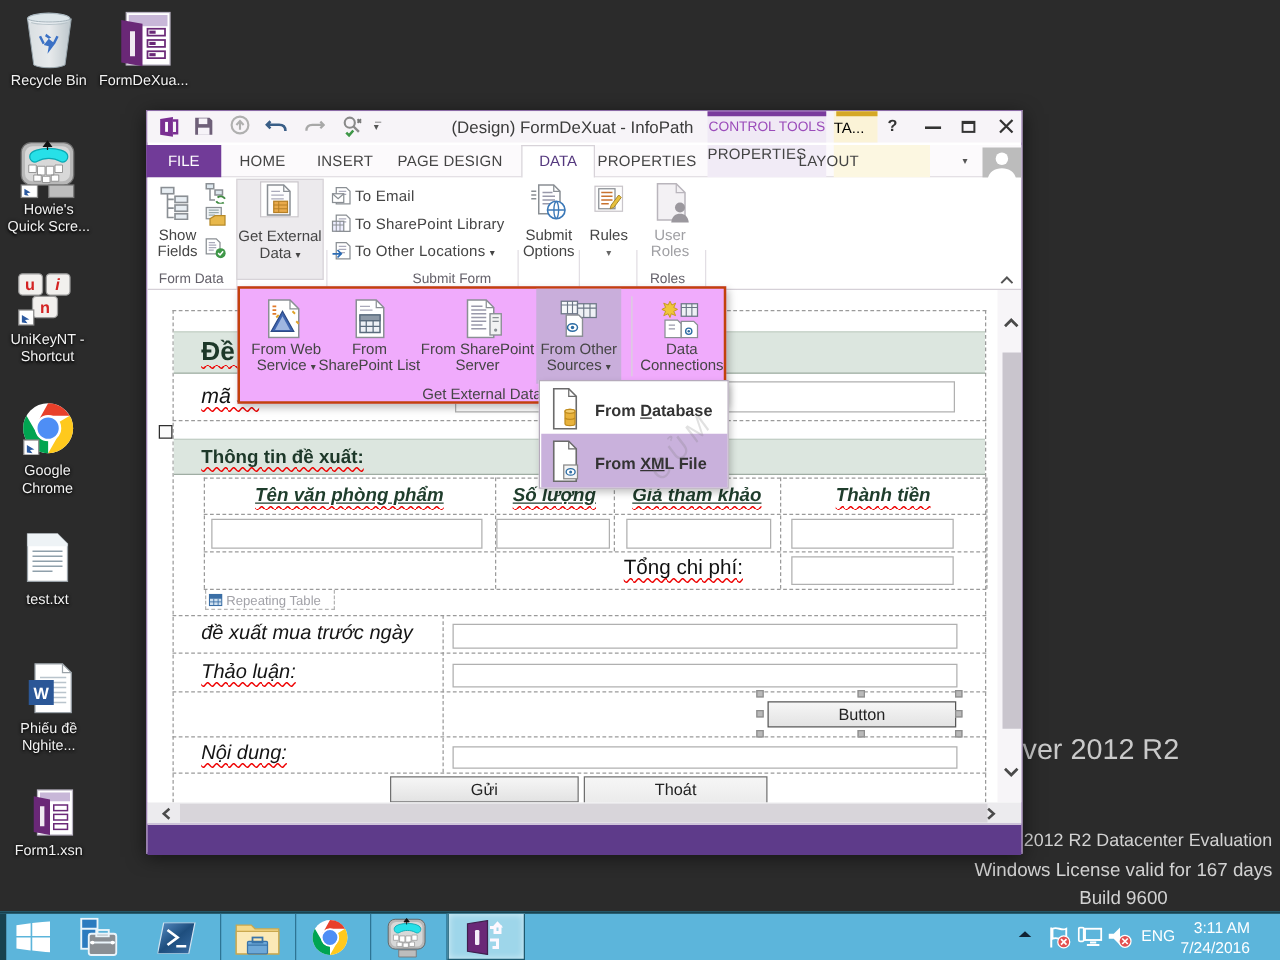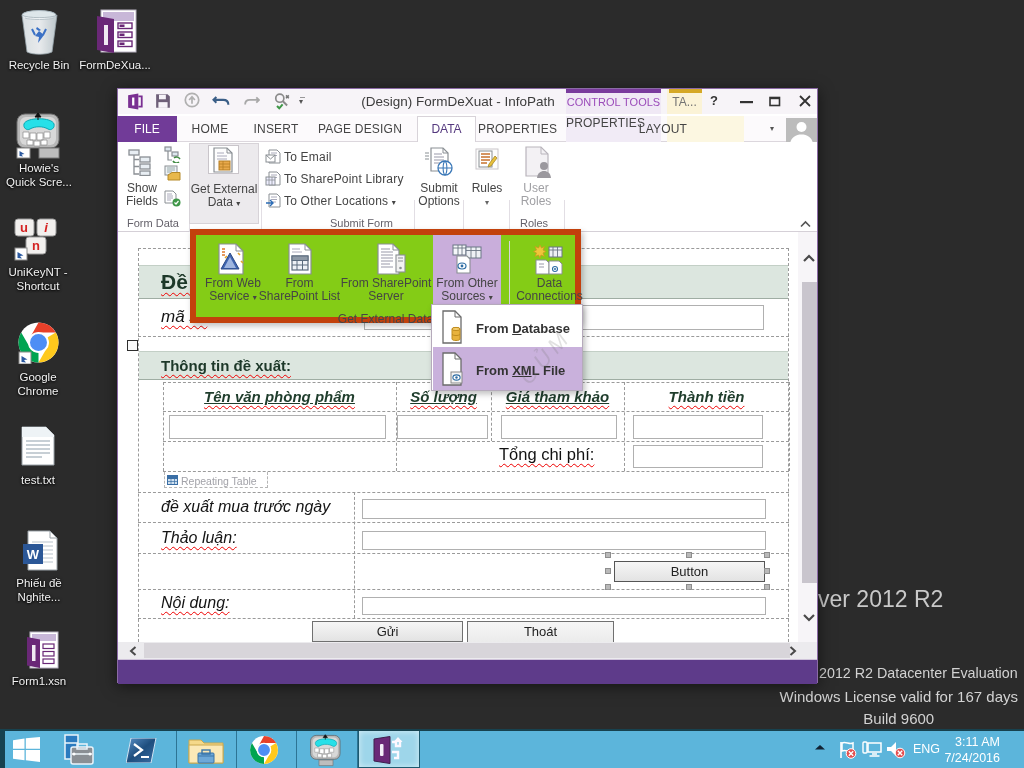--- a/index.html
+++ b/index.html
@@ -167,21 +167,21 @@
   <div class="a" style="left:182px;top:3px;font-size:9px;color:#666">–<br></div>
   <div class="a" style="left:181px;top:8px;font-size:8px;color:#555">▾</div>
 
   <div class="a" style="left:160px;top:5px;width:360px;text-align:center;font-size:13.5px;color:#3c3c3c">(Design) FormDeXuat - InfoPath</div>
 
   <div class="a" style="left:448px;top:0;width:95px;height:25px;background:#f0e9f5"></div>
   <div class="a" style="left:448px;top:0;width:95px;height:4px;background:#7a3b9d"></div>
   <div class="a" style="left:448px;top:7px;width:95px;text-align:center;font-size:11px;color:#9b4cba;white-space:nowrap">CONTROL TOOLS</div>
   <div class="a" style="left:549px;top:0;width:35px;height:25px;background:#fbf3d7"></div>
   <div class="a" style="left:551px;top:0;width:33px;height:4px;background:#d5a826"></div>
-  <div class="a" style="left:549px;top:6px;width:35px;text-align:center;font-size:12px;color:#737373">TA...</div>
+  <div class="a" style="left:549px;top:6px;width:35px;text-align:left;font-size:12px;color:#000000">TA...</div>
 
   <div class="a" style="left:592px;top:4px;font-size:13px;font-weight:bold;color:#333">?</div>
   <svg class="a" style="left:622px;top:12px" width="13" height="3">
         <rect width="13" height="2.2" fill="#333"></rect>
       </svg>
   <svg class="a" style="left:651px;top:6px" width="12" height="12">
         <rect x="1" y="2.5" width="9.5" height="8" fill="none" stroke="#333" stroke-width="1.6"></rect>
         <rect x="1" y="2" width="9.5" height="2.2" fill="#333"></rect>
       </svg>
   <svg class="a" style="left:681px;top:6px" width="12" height="12">
@@ -394,21 +394,21 @@
 <div class="a" style="left:0;top:553px;width:699px;height:17px;background:#ecebee">
   <div class="a" style="left:26px;top:1px;width:646px;height:15px;background:#d8d5da"></div>
   <svg class="a" style="left:9px;top:3px" width="12" height="12">
         <path d="M8.5 2 4 6l4.5 4" fill="none" stroke="#4a4a4a" stroke-width="2"></path>
       </svg>
   <svg class="a" style="left:669px;top:3px" width="12" height="12">
         <path d="M3.5 2 8 6l-4.5 4" fill="none" stroke="#4a4a4a" stroke-width="2"></path>
       </svg>
 </div>
 <div class="a" style="left:0;top:570px;width:699px;height:25px;background:#5e3b8a;border-top:1px solid #cfc3da"></div>
-<div class="a" style="left:72px;top:140px;width:391px;height:94px;background:#84cc16;border:6px solid #c2410c;box-shadow:2px 3px 6px rgba(0,0,0,.25)">
+<div class="a" style="left:72px;top:140px;width:391px;height:94px;background:#f0abfc;border:2px solid #c2410c;box-shadow:2px 3px 6px rgba(0,0,0,.25)">
 
   <div class="a" style="left:237px;top:0;width:68px;height:76px;background:#c9aedb"></div>
 
   <svg class="a" style="left:21px;top:8px" width="28" height="32" viewBox="0 0 28 32">
         <path d="M2 1h17l7 7v23H2z" fill="#fff" stroke="#8a8f94" stroke-width="1.2"></path>
         <path d="M19 1v7h7" fill="none" stroke="#8a8f94"></path>
         <path d="M5 6h3M5 9h3M5 12h3" stroke="#e07a2a" stroke-width="1.4"></path>
         <path d="M13 10 22 26H4z" fill="#3f65b0" stroke="#2c4a85"></path>
         <path d="M13 14 19 25H7z" fill="#9fb6e0"></path>
         <path d="M21 10l2 2m-13 1-2 2m16 3 2 2" stroke="#e0a32a" stroke-width="1.6"></path>

